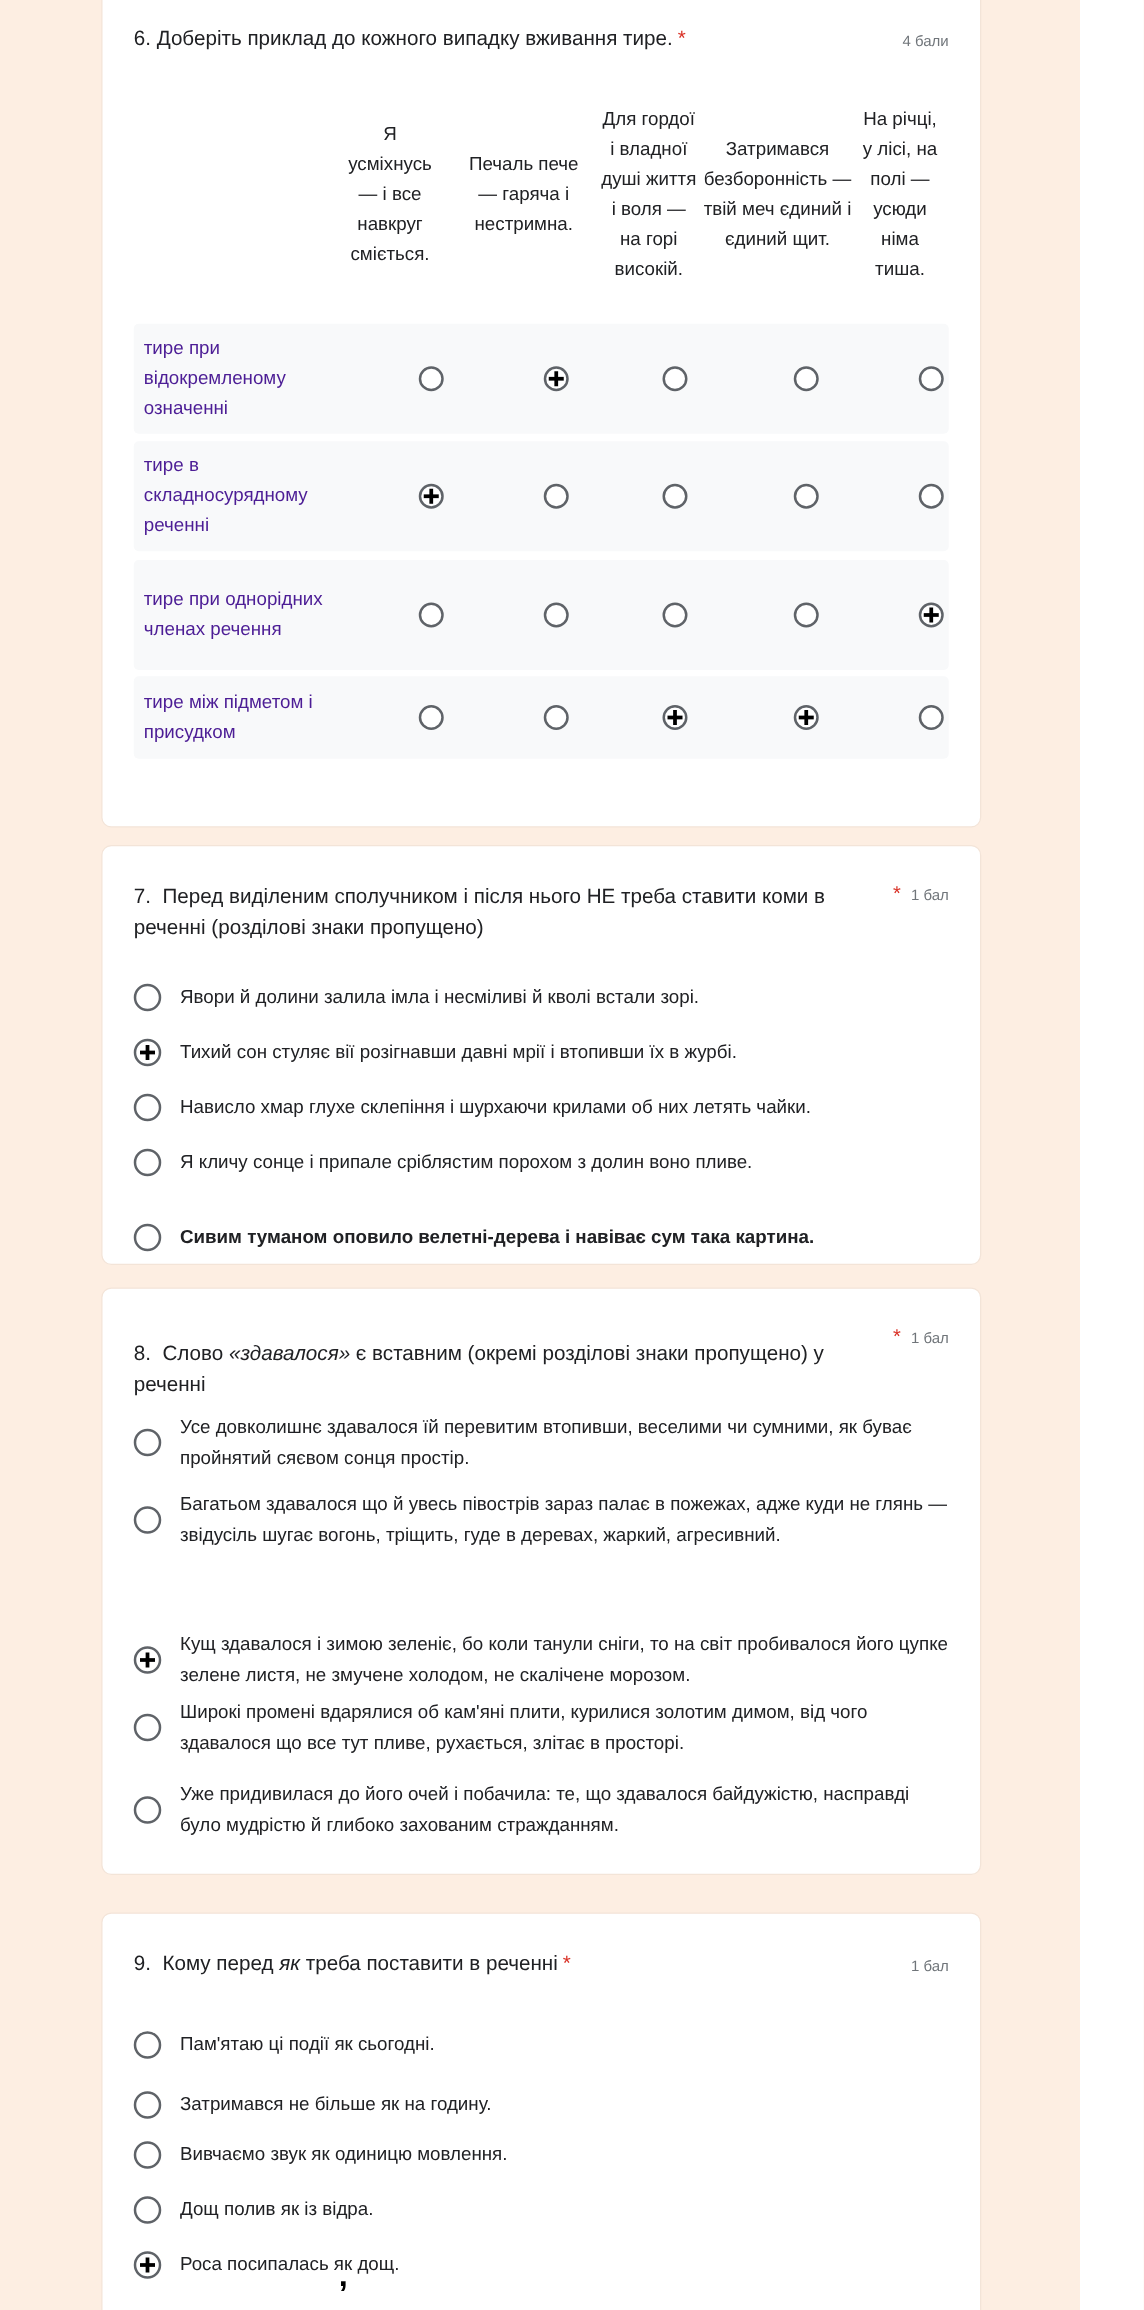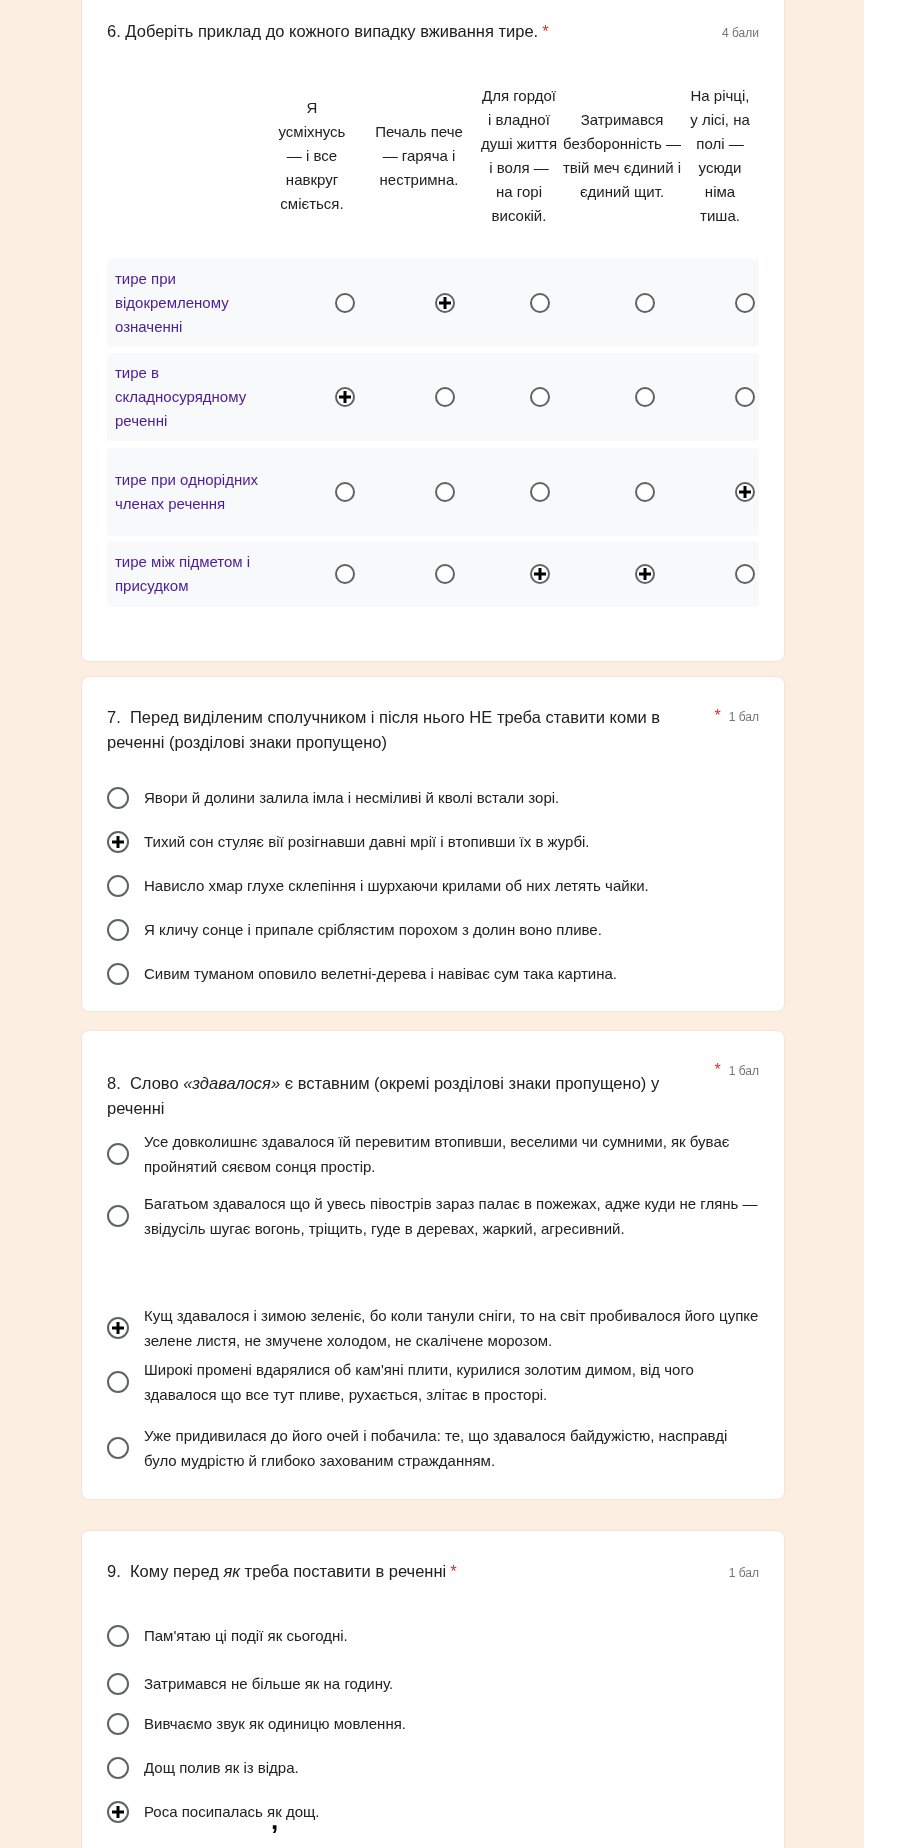--- a/index.html
+++ b/index.html
@@ -153,21 +153,21 @@
         <div class="opt-text">Тихий сон стуляє вії розігнавши давні мрії і втопивши їх в журбі.</div>
       </div>
       <div class="option" style="top: 196px;">
         <div class="radio"></div>
         <div class="opt-text">Нависло хмар глухе склепіння і шурхаючи крилами об них летять чайки.</div>
       </div>
       <div class="option" style="top: 240px;">
         <div class="radio"></div>
         <div class="opt-text">Я кличу сонце і припале сріблястим порохом з долин воно пливе.</div>
       </div>
-      <div class="option" style="top: 284px;">
+      <div class="option" style="top: 300px; font-weight: bold;">
         <div class="radio"></div>
         <div class="opt-text">Сивим туманом оповило велетні-дерева і навіває сум така картина.</div>
       </div>
     </div>
 </div>
 
 <div class="card" style="top:1030px; height:470px;">
   <div class="q-head" style="top:40px; right:120px;">
     <span>8.</span>&nbsp;
     <span>Слово </span><i>«здавалося»</i><span> є вставним (окремі розділові знаки пропущено) у реченні</span>

